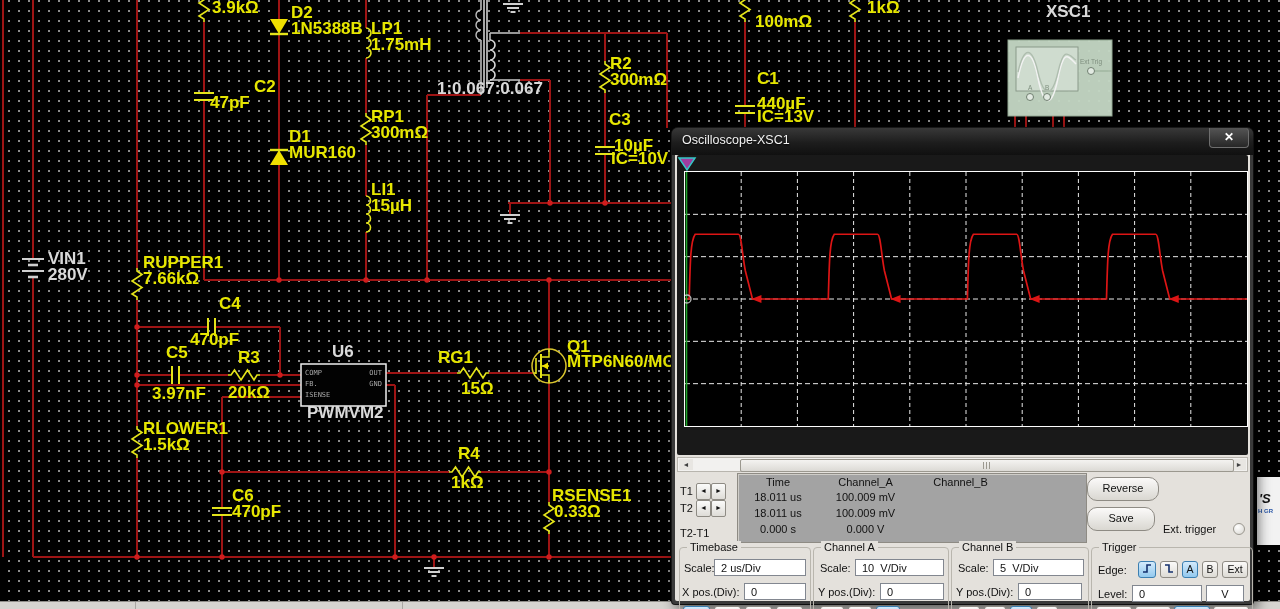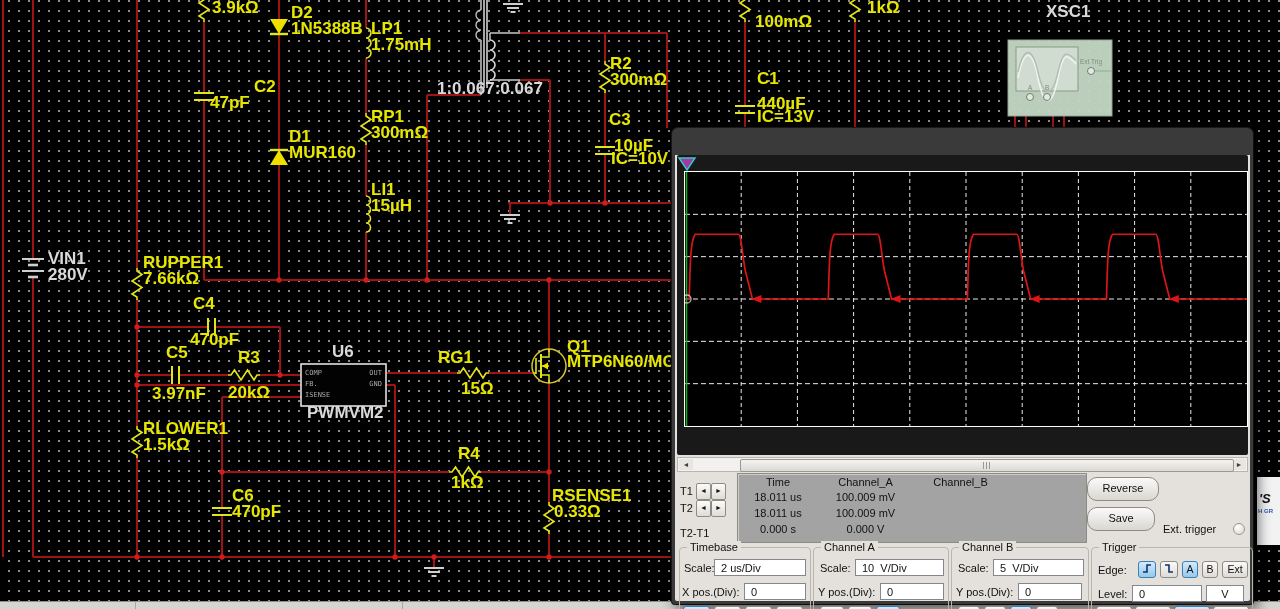--- a/index.html
+++ b/index.html
@@ -244,21 +244,21 @@
       <div class="slabel y" style="left: 755px; top: 15px;">100mΩ</div>
       <div class="slabel y" style="left: 867px; top: 1px;">1kΩ</div>
       <div class="slabel y" style="left: 757px; top: 72px;">C1</div>
       <div class="slabel y" style="left: 757px; top: 97px;">440µF</div>
       <div class="slabel y" style="left: 757px; top: 110px;">IC=13V</div>
       <div class="slabel w" style="left: 1046px; top: 5px;">XSC1</div>
       <div class="slabel w" style="left: 48px; top: 252px;">VIN1</div>
       <div class="slabel w" style="left: 48px; top: 268px;">280V</div>
       <div class="slabel y" style="left: 143px; top: 256px;">RUPPER1</div>
       <div class="slabel y" style="left: 143px; top: 272px;">7.66kΩ</div>
-      <div class="slabel y" style="left: 193px; top: 297px;">C4</div>
+      <div class="slabel y" style="left: 219px; top: 297px;">C4</div>
       <div class="slabel y" style="left: 190px; top: 333px;">470pF</div>
       <div class="slabel y" style="left: 166px; top: 346px;">C5</div>
       <div class="slabel y" style="left: 152px; top: 387px;">3.97nF</div>
       <div class="slabel y" style="left: 238px; top: 351px;">R3</div>
       <div class="slabel y" style="left: 228px; top: 386px;">20kΩ</div>
       <div class="slabel y" style="left: 143px; top: 422px;">RLOWER1</div>
       <div class="slabel y" style="left: 143px; top: 438px;">1.5kΩ</div>
       <div class="slabel w" style="left: 332px; top: 345px;">U6</div>
       <div class="slabel w" style="left: 307px; top: 406px;">PWMVM2</div>
       <div class="slabel y" style="left: 438px; top: 351px;">RG1</div>
@@ -277,20 +277,24 @@
     <span class="l2">H GR</span>
   </div>
 </div>
 
 <div class="statusbar">
   <div class="sep" style="left:135px"></div>
   <div class="sep" style="left:402px"></div>
 </div>
 
 <div class="win">
+  <div class="titlebar">
+    <span class="title">Oscilloscope-XSC1</span>
+    <div class="closebtn">✕</div>
+  </div>
 
   <div class="client">
 
     <div class="disp-frame">
       <svg class="marker" width="20" height="15">
         <polygon points="2,1 18,1 10,13" fill="#a03ca0" stroke="#35c8c8" stroke-width="1.5"></polygon>
       </svg>
       <div class="disp">
         <svg id="trace-svg" width="562" height="254">
             <line x1="56.2" y1="0" x2="56.2" y2="254" stroke="#e9e9e9" stroke-width="1" stroke-dasharray="4 3"></line>

